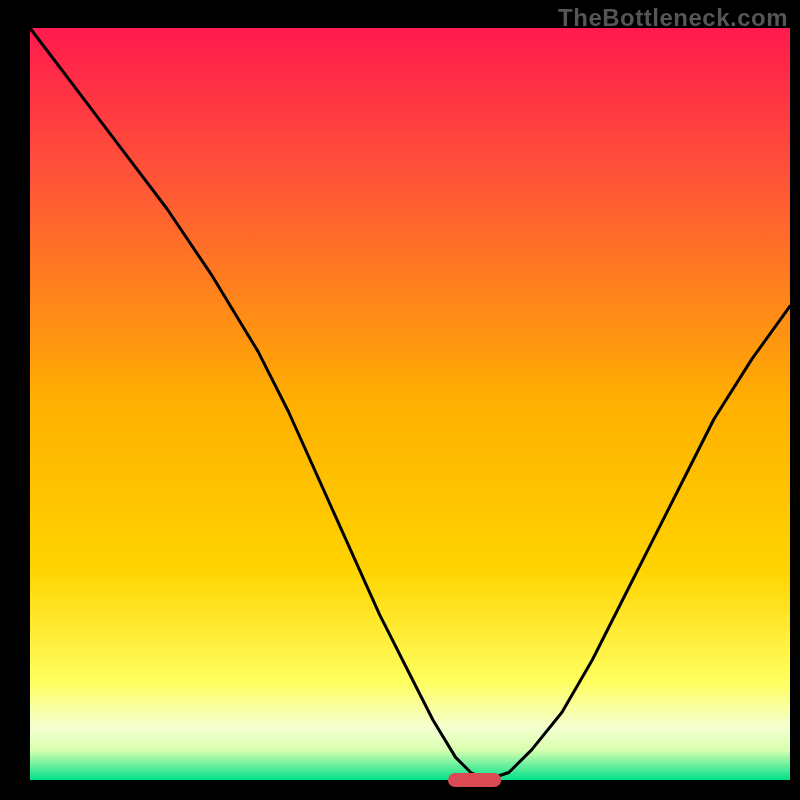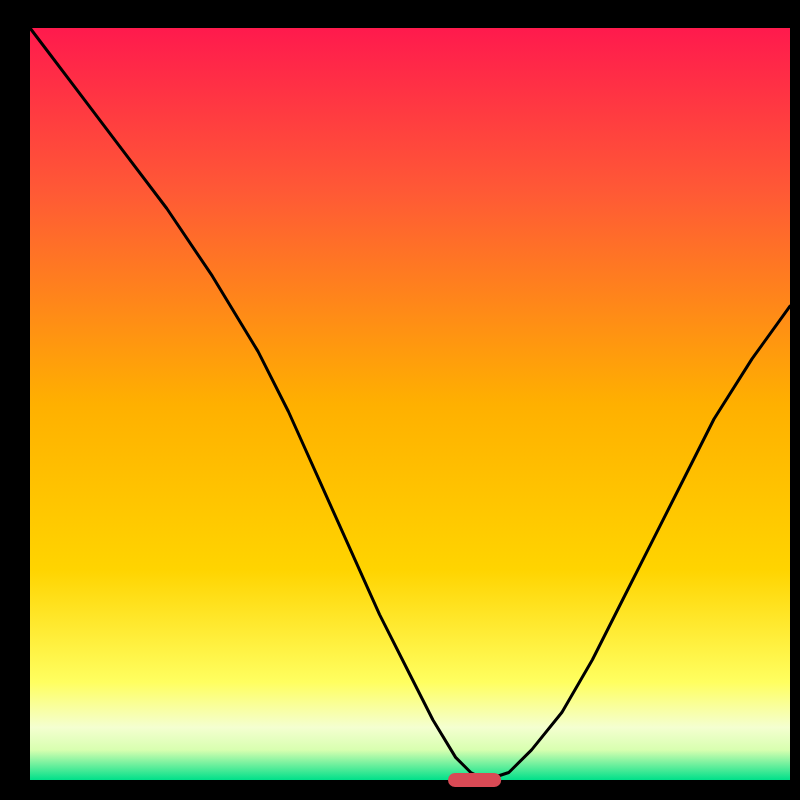--- a/index.html
+++ b/index.html
@@ -41,20 +41,21 @@
     width: 800px;
     height: 800px;
     z-index: 2;
     pointer-events: none;
   }
 </style>
 </head>
 <body>
 
 <div class="container">
+  <div class="watermark">TheBottleneck.com</div>
 
   <svg class="plot" viewBox="0 0 800 800" preserveAspectRatio="none">
     <defs>
       <linearGradient id="bg-grad" x1="0" y1="0" x2="0" y2="1">
         <stop id="g0" offset="0%" stop-color="#ff1a4d"></stop>
         <stop id="g1" offset="22%" stop-color="#ff5a35"></stop>
         <stop id="g2" offset="50%" stop-color="#ffb000"></stop>
         <stop id="g3" offset="72%" stop-color="#ffd400"></stop>
         <stop id="g4" offset="87%" stop-color="#ffff60"></stop>
         <stop id="g5" offset="93%" stop-color="#f4ffd0"></stop>

